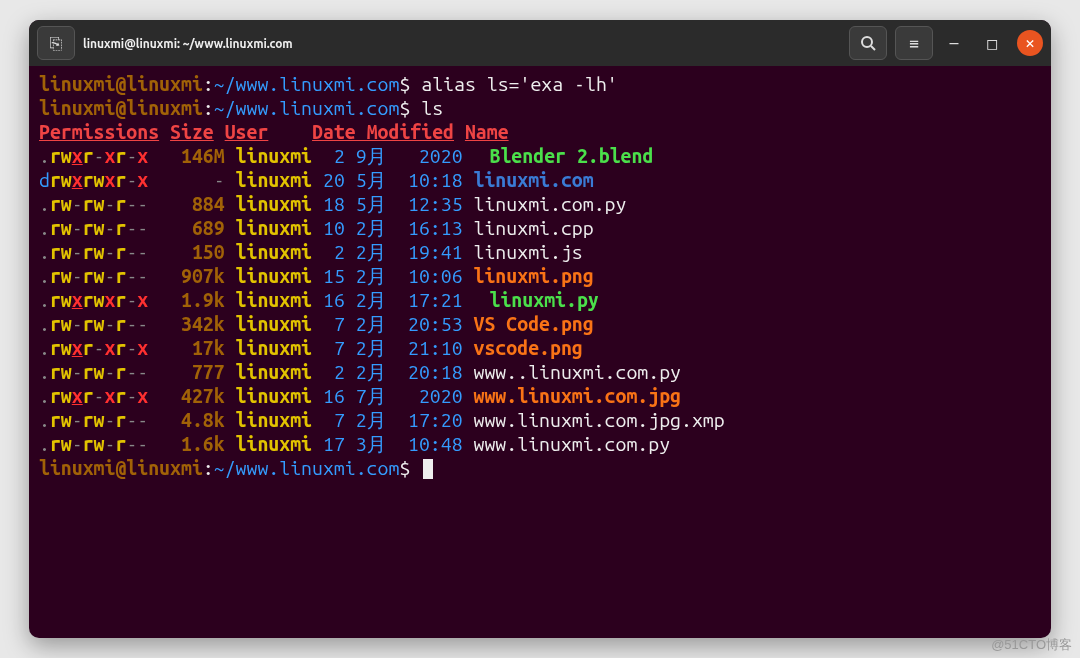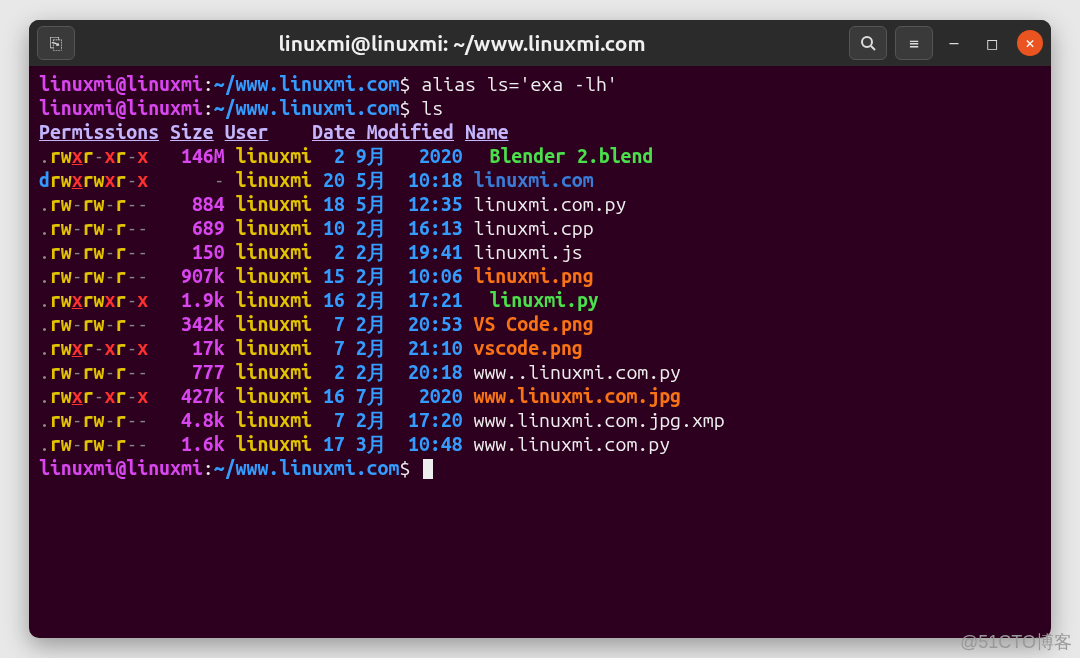--- a/index.html
+++ b/index.html
@@ -11,21 +11,21 @@
     align-items: center;
     justify-content: center;
     font-family: "Ubuntu Mono", "DejaVu Sans Mono", monospace;
     position: relative;
   }
   .watermark {
     position: absolute;
     right: 8px;
     bottom: 4px;
     color: #999;
-    font-size: 18px;
+    font-size: 13px;
     font-family: sans-serif;
   }
   .window {
     width: 1022px;
     height: 618px;
     background: #2c001e;
     border-radius: 10px;
     overflow: hidden;
     box-shadow: 0 8px 24px rgba(0,0,0,0.35);
     display: flex;
@@ -45,54 +45,54 @@
     border: 1px solid #555;
     border-radius: 6px;
     background: #3a3a3a;
     display: flex;
     align-items: center;
     justify-content: center;
     color: #ddd;
   }
   .tb-title {
     flex: 1;
-    text-align: center;
+    text-align: left;
     color: #f0f0f0;
     font-family: Ubuntu, sans-serif;
     font-weight: bold;
-    font-size: 21px;
+    font-size: 12px;
   }
   .tb-right { display: flex; align-items: center; gap: 12px; }
   .tb-icon { color: #ddd; width: 26px; text-align: center; font-size: 16px; }
   .tb-close {
     width: 26px; height: 26px; border-radius: 50%;
     background: #e95420; color: #fff;
     display: flex; align-items: center; justify-content: center;
     font-size: 15px; font-weight: bold;
   }
   .term {
     flex: 1;
     padding: 6px 10px;
     font-size: 19.5px;
     line-height: 24px;
     white-space: pre;
     color: #eee;
     overflow: hidden;
   }
-  .g  { color: #d946ef; font-weight: bold; }
+  .g  { color: #a16207; font-weight: bold; }
   .gb { color: #4be04b; font-weight: bold; padding-left: 16px; }
-  .bl { color: #349cff; font-weight: bold; }
+  .bl { color: #349cff; font-weight: normal; }
   .blb{ color: #3a7bd5; font-weight: bold; margin-top: 31px; }
   .w  { color: #eeeeee; }
   .y  { color: #e2c300; font-weight: bold; }
   .r  { color: #ff3030; font-weight: bold; }
   .pk { color: #f97316; font-weight: bold; }
   .dim{ color: #888; }
   .under { text-decoration: underline; }
-  .hdr { color: #c4b5fd; text-decoration: underline; font-weight: bold; }
+  .hdr { color: #ef4444; text-decoration: underline; font-weight: bold; }
   .cursor {
     display: inline-block;
     width: 10px; height: 20px;
     background: #eee;
     vertical-align: text-bottom;
     margin-left: 2px;
   }
 </style>
 </head>
 <body>

